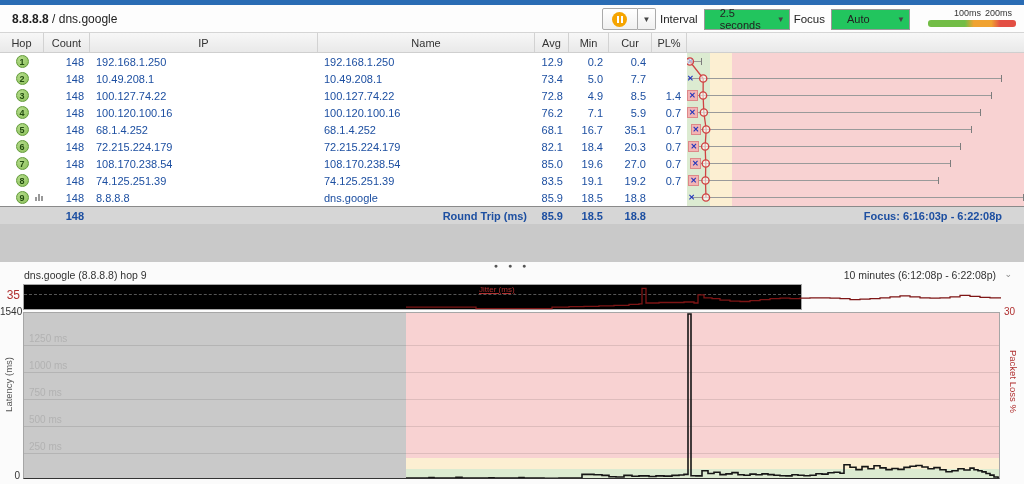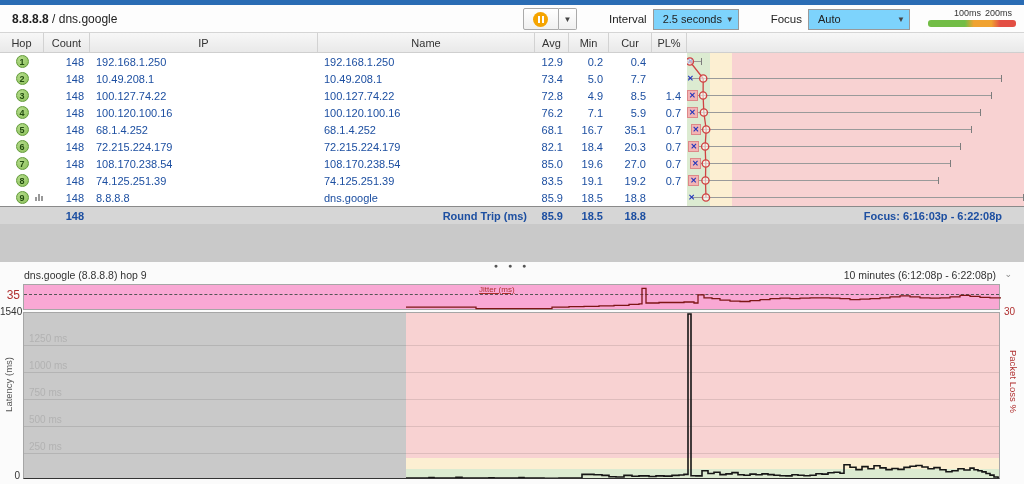--- a/index.html
+++ b/index.html
@@ -9,25 +9,25 @@
   .top-strip { position:absolute; left:0; top:0; width:1024px; height:5px; background:#2a6cb4; }
 
   .target-bar { position:absolute; left:0; top:5px; width:1024px; height:28px; background:#fdfdfd; border-bottom:1px solid #d5d5d5; display:flex; align-items:center; }
   .target-title { margin-left:12px; font-size:12px; color:#222; }
   .target-title b { font-weight:bold; }
   .controls { position:absolute; right:8px; top:0; height:28px; display:flex; align-items:center; }
   .btn-pause { width:36px; height:22px; background:linear-gradient(#ffffff,#f0f0f0); border:1px solid #aaa; border-radius:2px 0 0 2px; display:flex; align-items:center; justify-content:center; }
   .pause-circle { width:15px; height:15px; border-radius:50%; background:#f5a400; display:flex; align-items:center; justify-content:center; gap:2px; }
   .pause-circle i { display:block; width:2px; height:7px; background:#fff; }
   .btn-pause-drop { width:18px; height:22px; background:linear-gradient(#ffffff,#f0f0f0); border:1px solid #aaa; border-left:none; border-radius:0 2px 2px 0; font-size:8px; color:#444; display:flex; align-items:center; justify-content:center; }
-  .ctl-label { font-size:11.5px; color:#222; margin:0 6px 0 32px; }
-  .select { height:21px; border:1px solid #999; background:#7dd3fc; font-size:11px; color:#222; display:flex; align-items:center; padding:0 9px; position:relative;text-align:center; }
+  .ctl-label { font-size:11.5px; color:#222; margin:0 6px 0 4px; }
+  .select { height:21px; border:1px solid #999; background:#22c55e; font-size:11px; color:#222; display:flex; align-items:center; padding:0 15px; position:relative; }
   .select .caret { position:absolute; right:4px; font-size:8px; color:#444; }
   .sel-interval { width:86px; }
-  .sel-focus { width:102px; }
+  .sel-focus { width:79px; }
   .legend { margin-left:18px; width:88px; position:relative; height:22px; }
   .legend .lbls { position:absolute; top:0; left:0; width:100%; font-size:9px; color:#333; }
   .legend .l100 { position:absolute; left:26px; top:0; }
   .legend .l200 { position:absolute; left:57px; top:0; }
   .legend .bar { position:absolute; left:0; top:12px; width:88px; height:7px; border-radius:3px; background:linear-gradient(to right,#72bd46 0%,#72bd46 42%,#f0a230 52%,#f0a230 72%,#e34f43 82%,#e34f43 100%); }
 
   
   .thead { position:absolute; left:0; top:33px; width:1024px; height:20px; display:flex; background:linear-gradient(#f7f7f7,#e9e9e9); border-bottom:1px solid #cfcfcf; font-size:11px; color:#333; }
   .thead .cell { display:flex; align-items:center; justify-content:center; border-right:1px solid #d2d2d2; height:100%; }
   .c-hop{width:44px;} .c-count{width:46px;} .c-ip{width:228px;} .c-name{width:217px;}
@@ -68,21 +68,21 @@
 
   .gap { position:absolute; left:0; top:224px; width:1024px; height:38px; background:#c9c9c9; }
 
   
   .panel { position:absolute; left:0; top:262px; width:1024px; height:222px; background:#fbfbfb; }
   .splitter-dots { position:absolute; left:0; right:0; top:0px; text-align:center; font-size:7px; letter-spacing:4px; color:#555; height:8px; line-height:8px; }
   .tl-title { position:absolute; left:24px; top:7px; font-size:10.5px; color:#333; }
   .tl-range { position:absolute; right:28px; top:7px; font-size:10.5px; color:#333; }
   .tl-range-caret { position:absolute; right:12px; top:7px; font-size:9px; color:#888; }
 
-  .jitter-plot { position:absolute; left:23px; top:22px; width:977px; height:26px; background:#f9a8d4; border:1px solid #a6a6a6; }
+  .jitter-plot { position:absolute; left:23px; top:22px; width:779px; height:26px; background:#000000; border:1px solid #a6a6a6; }
   .jitter-dash { position:absolute; left:0; right:0; top:9px; border-top:1px dashed #555; }
   .jitter-label { position:absolute; left:455px; top:0px; font-size:8px; color:#b03030; text-decoration:underline; }
   .jitter-max { position:absolute; left:2px; top:26px; width:18px; text-align:right; font-size:12px; color:#b03030; }
 
   .main-plot { position:absolute; left:23px; top:50px; width:977px; height:167px; background:#c9c9c9; border-left:1px solid #a6a6a6; border-right:1px solid #a6a6a6; border-top:1px solid #a6a6a6; border-bottom:1px solid #333; overflow:hidden; }
   .data-region { position:absolute; left:382px; top:0; width:595px; height:167px; }
   .dr-pink{position:absolute;left:0;right:0;top:0;height:145px;background:#f8d2d2;}
   .dr-yellow{position:absolute;left:0;right:0;top:145px;height:11px;background:#fcefd2;}
   .dr-green{position:absolute;left:0;right:0;top:156px;height:11px;background:#dcebd1;}
   .gridline { position:absolute; left:0; right:0; height:1px; background:rgba(0,0,0,0.10); }

